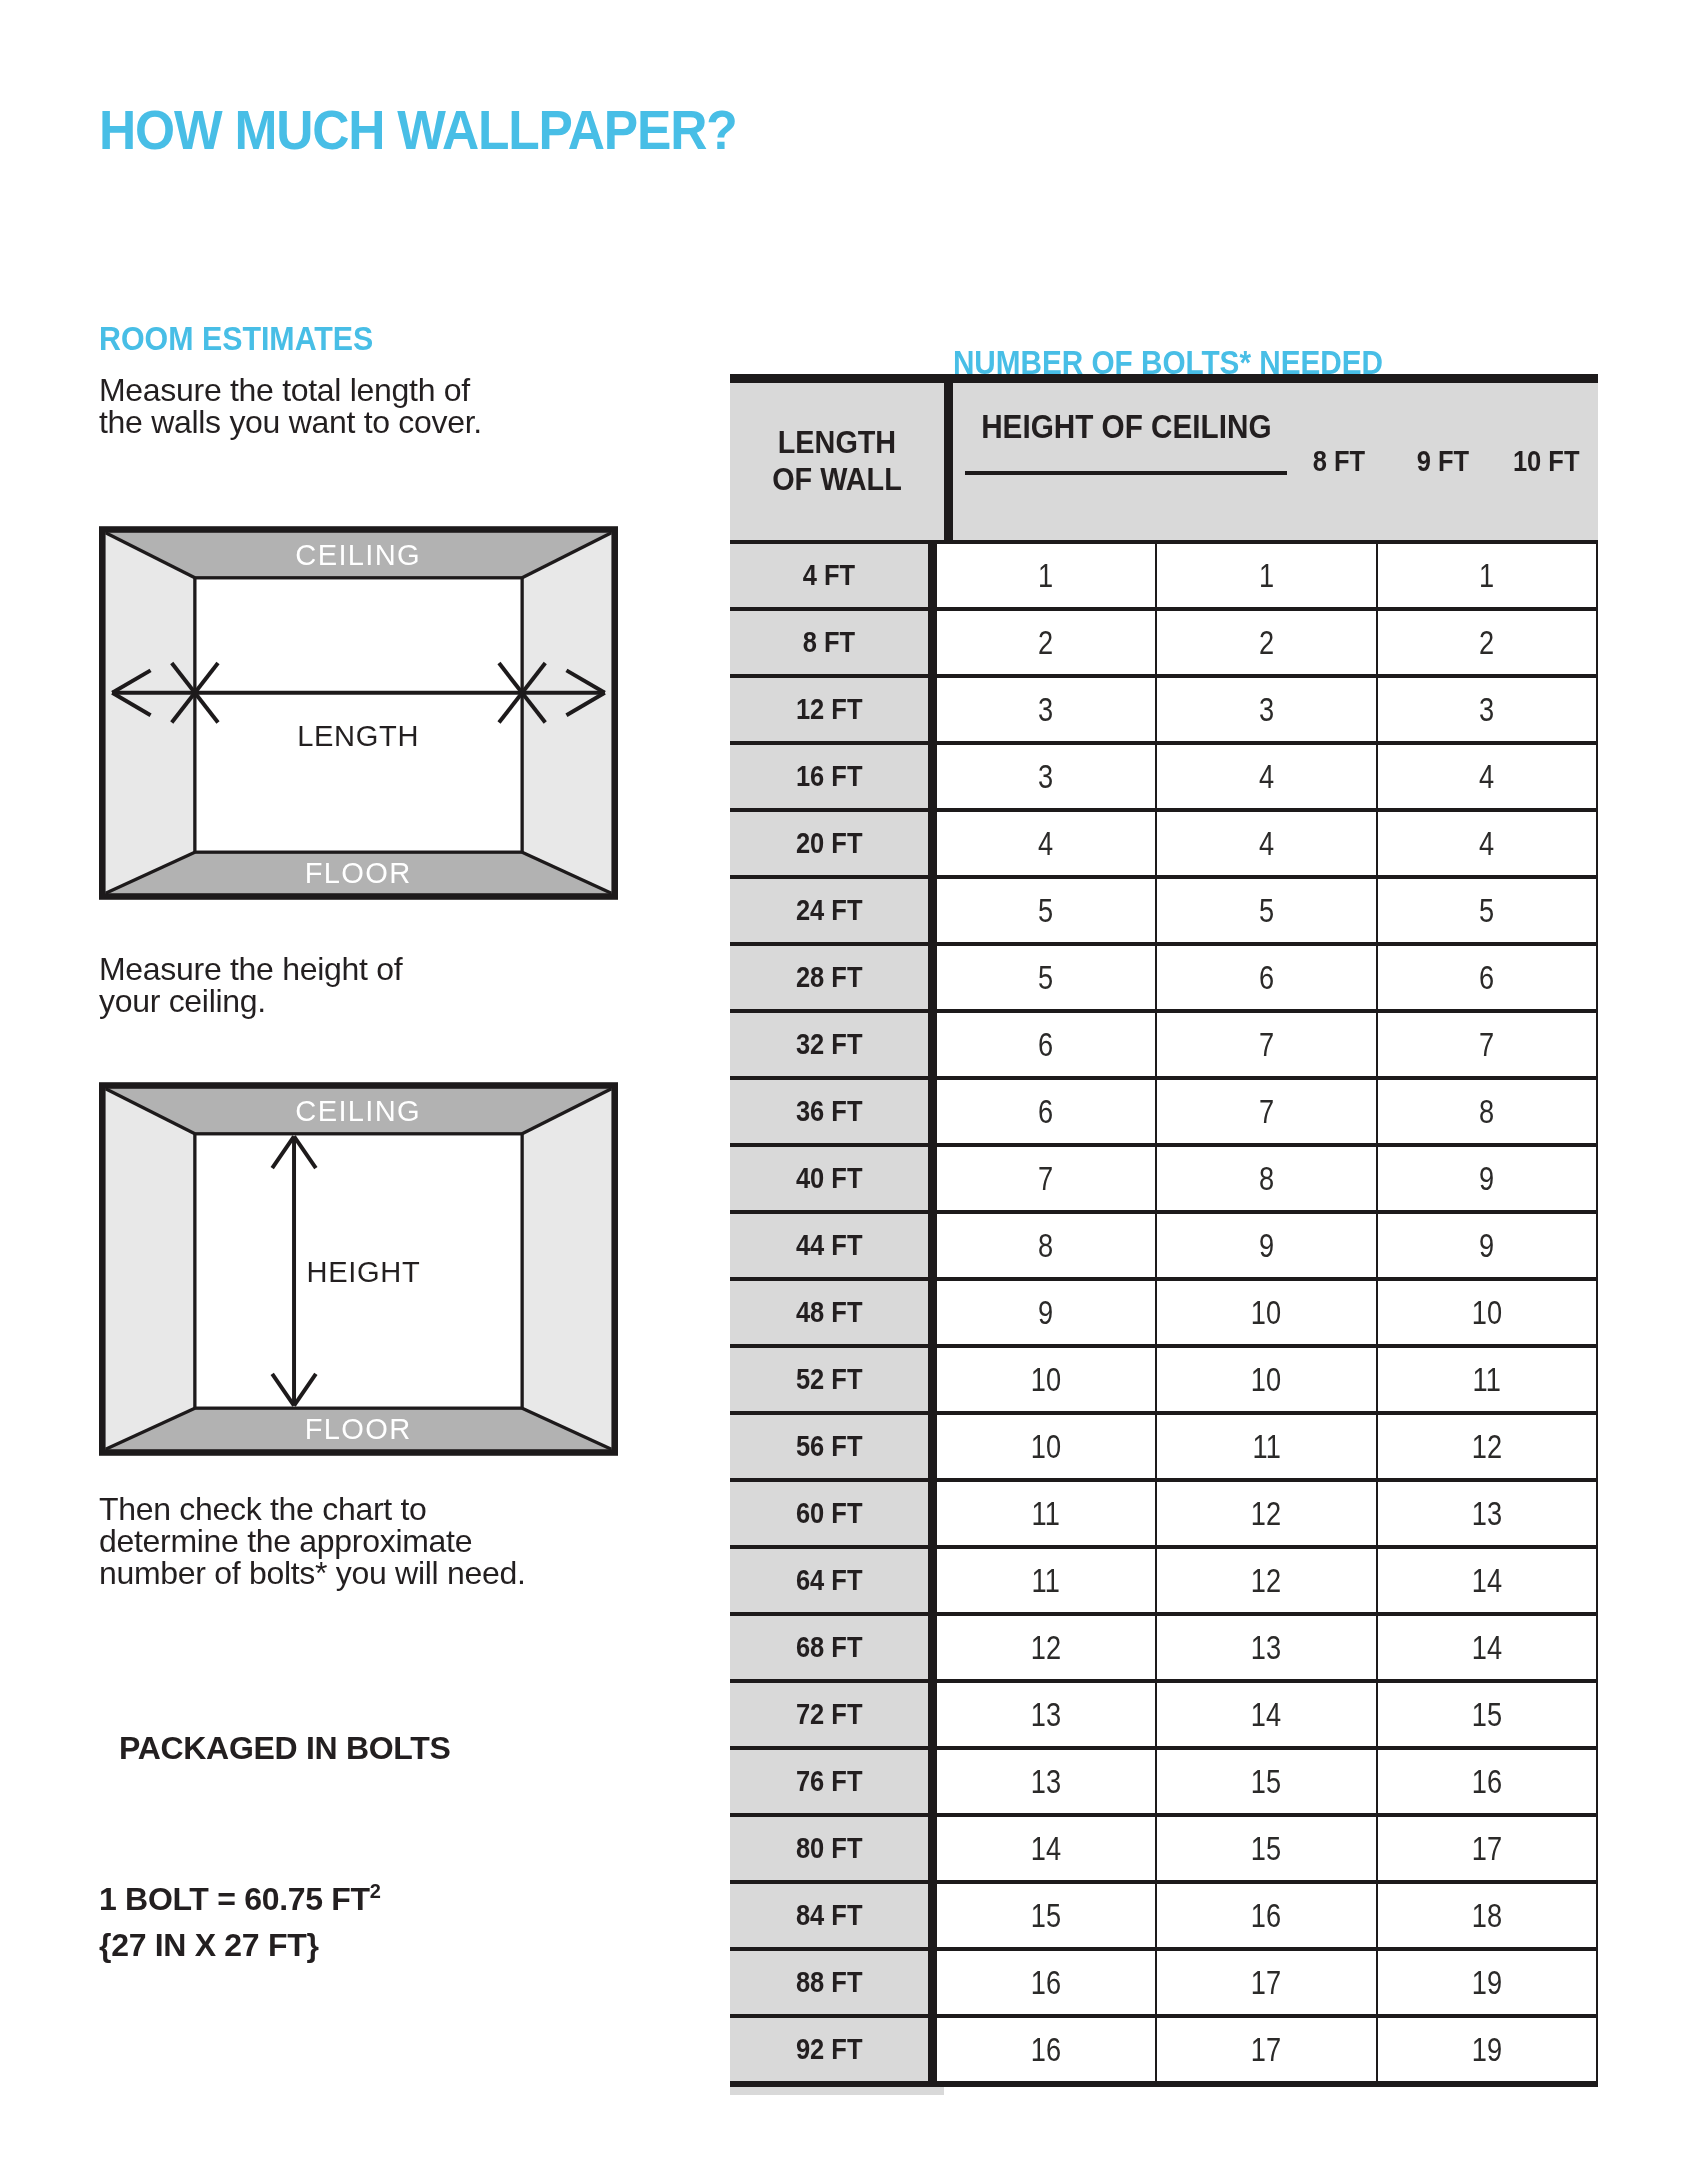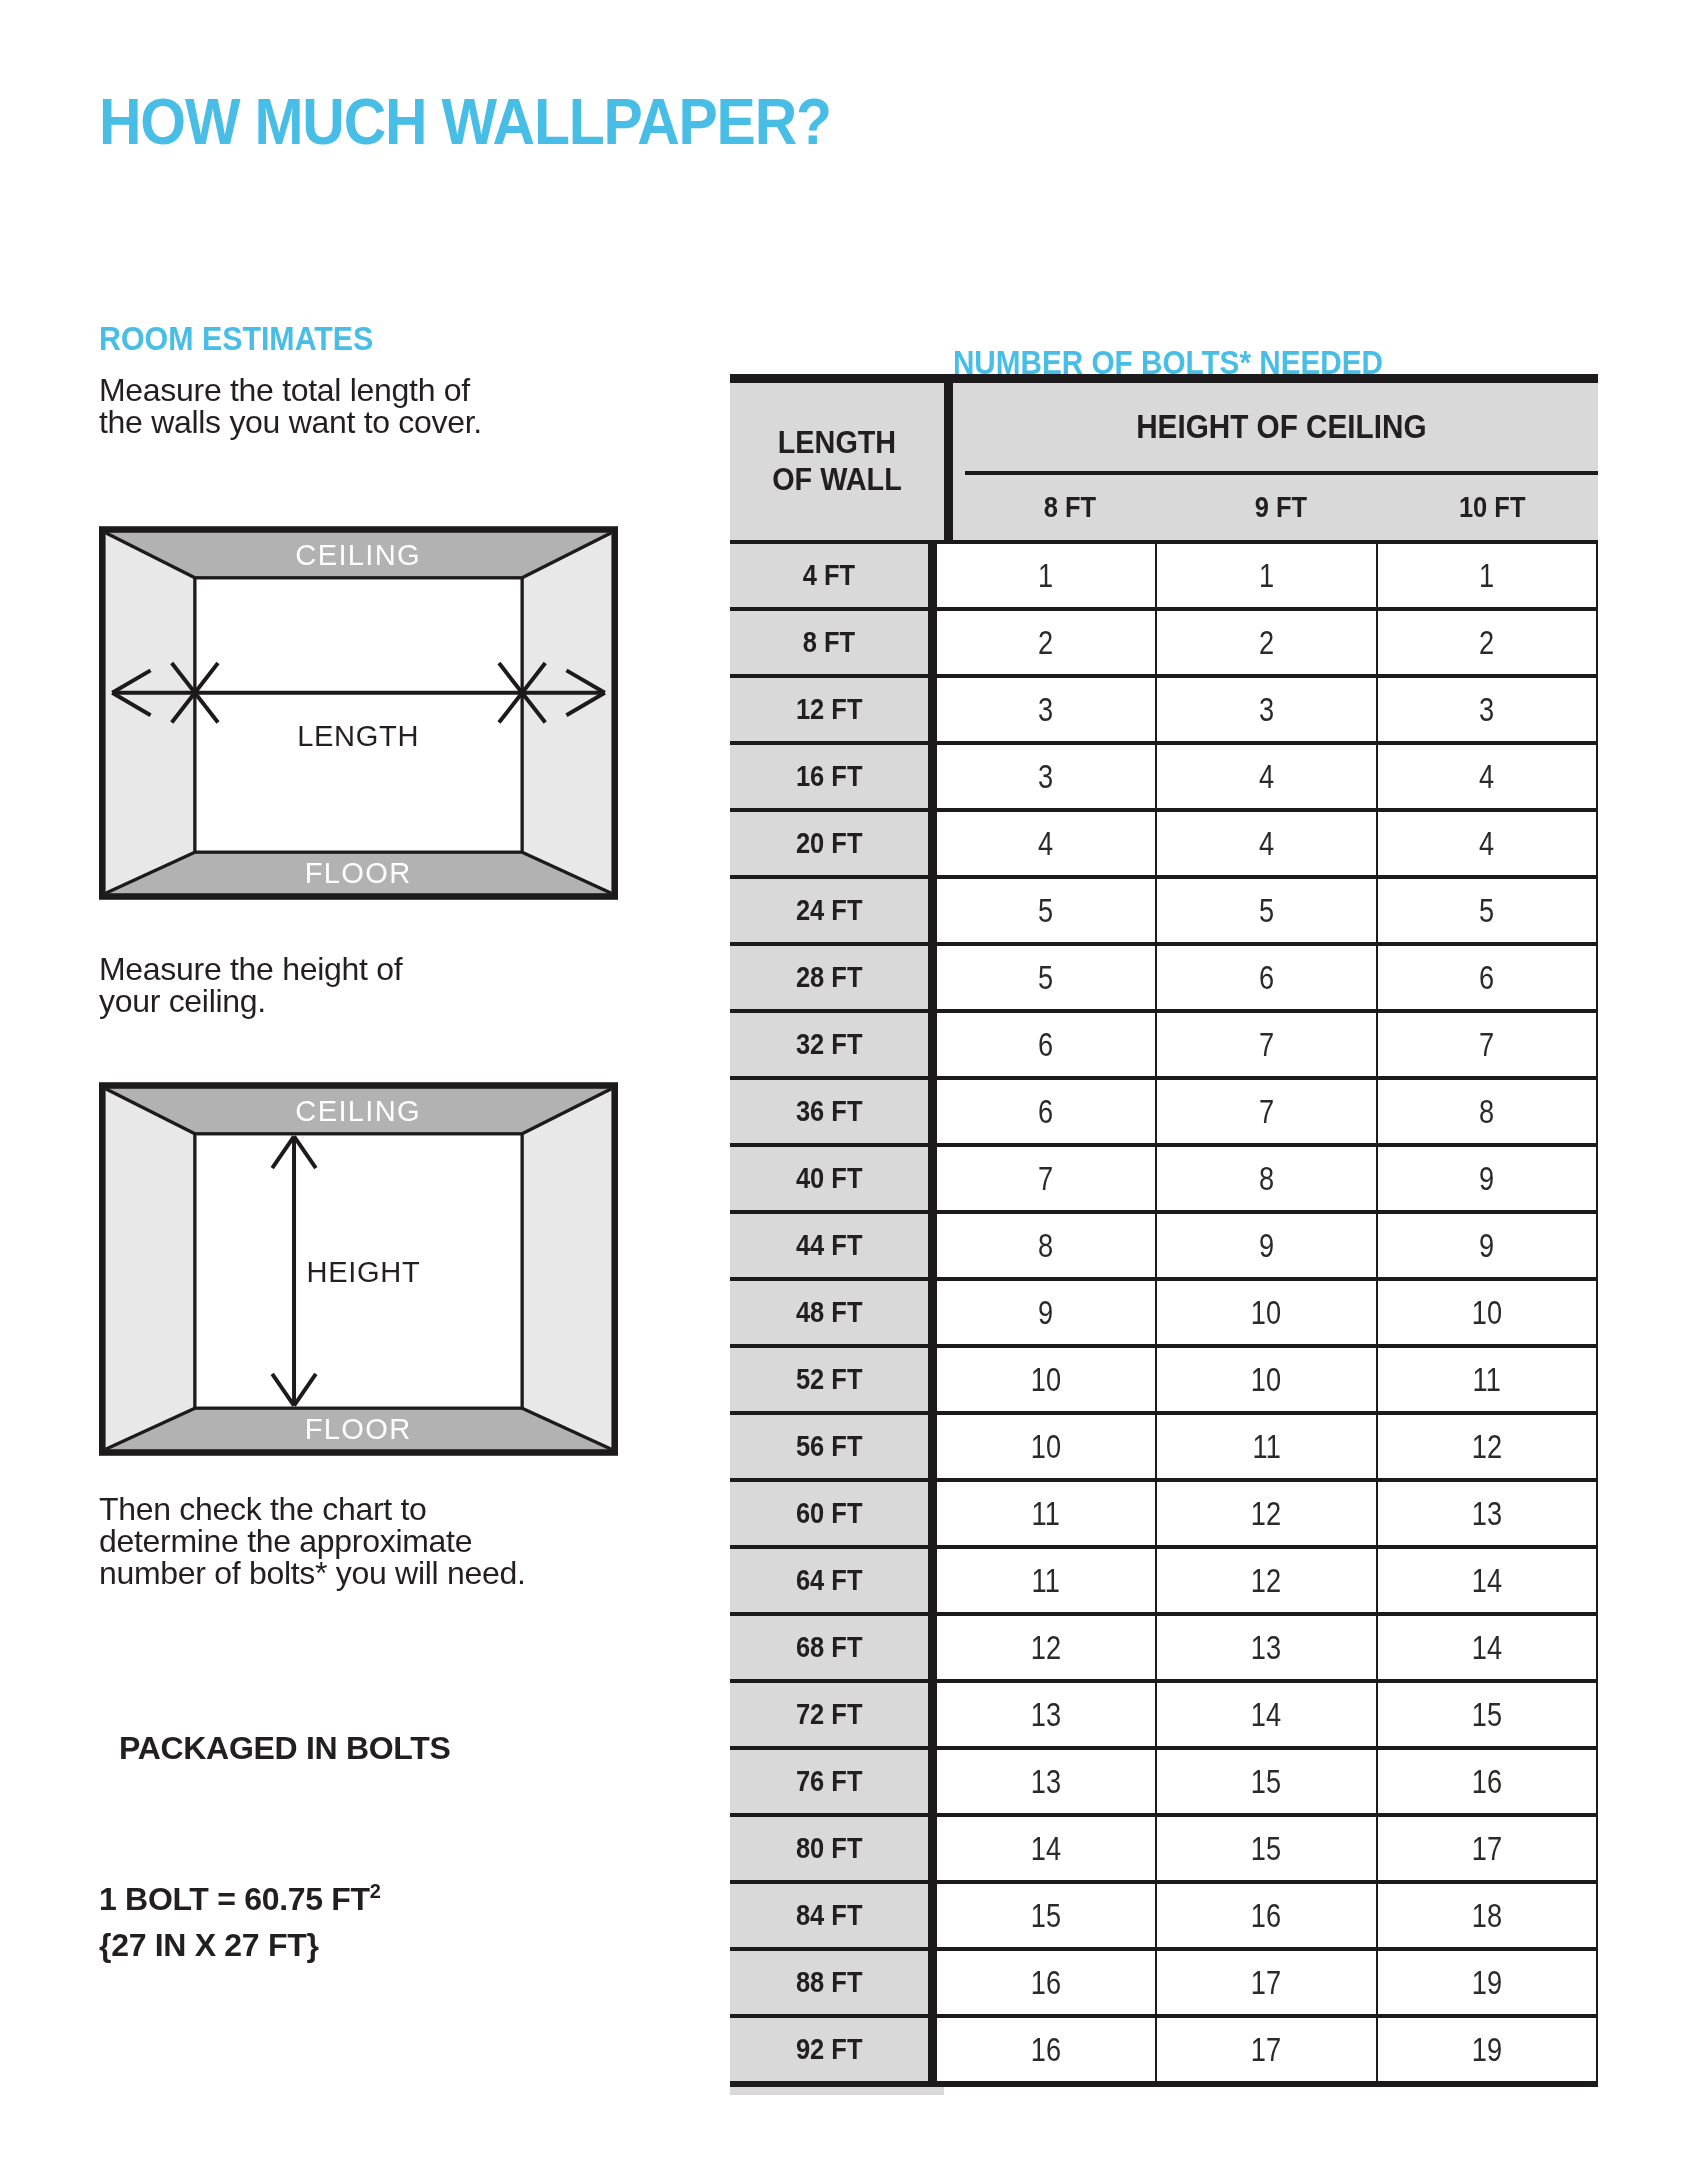--- a/index.html
+++ b/index.html
@@ -17,21 +17,21 @@
     font-family:"Liberation Sans","DejaVu Sans",sans-serif;
     color:var(--ink);
   }
   .abs{position:absolute;}
   
   .cxL{display:inline-block;transform:scaleX(.92);transform-origin:0 50%;}
   .cxC{display:inline-block;transform:scaleX(.9);transform-origin:50% 50%;}
   .cx85{display:inline-block;transform:scaleX(.85);transform-origin:50% 50%;}
   .cx80{display:inline-block;transform:scaleX(.8);transform-origin:50% 50%;}
 
-  .title{left:99px;top:90px;font-size:64px;font-weight:bold;color:var(--accent);letter-spacing:-1.3px;line-height:1;white-space:nowrap;}
+  .title{left:99px;top:102px;font-size:56px;font-weight:bold;color:var(--accent);letter-spacing:-1.3px;line-height:1;white-space:nowrap;}
   .subhead{font-size:33px;font-weight:bold;color:var(--accent);letter-spacing:0;line-height:1;white-space:nowrap;}
   .subhead.left{left:99px;top:322px;}
   .subhead.right{left:734px;top:322px;width:868px;text-align:center;margin-top:24px;}
 
   .para{left:99px;font-size:32px;line-height:32px;color:var(--ink);white-space:pre-line;letter-spacing:-0.3px;}
   .p1{top:374px;}
   .p2{top:953px;}
   .p3{top:1493px;}
 
   .fn{left:99px;font-size:32px;font-weight:bold;line-height:46px;letter-spacing:-0.3px;white-space:nowrap;}
@@ -49,21 +49,21 @@
 
   
   .table{left:730px;top:374px;width:868px;}
   .t-top{height:8.6px;background:var(--line);}
   .t-bottom{height:6.6px;background:var(--line);}
   .t-tab{width:214px;height:8px;background:var(--tgray);}
   .thead{display:flex;height:157px;}
   .corner{width:214px;background:var(--tgray);display:flex;align-items:center;justify-content:center;
           font-weight:bold;font-size:32px;line-height:37px;text-align:center;white-space:pre-line;}
   .vdiv{width:8.6px;background:var(--line);flex:0 0 8.6px;}
-  .th-right{flex:1;display:flex;flex-direction:column;background:var(--tgray);padding-left:12px;}
+  .th-right{flex:1;display:flex;flex-direction:row;background:var(--tgray);padding-left:12px;}
   .th-hoc{height:92px;border-bottom:4px solid var(--line);display:flex;align-items:center;justify-content:center;
           font-weight:bold;font-size:33px;}
   .th-cols{flex:1;display:flex;}
   .th-col{flex:1;display:flex;align-items:center;justify-content:center;font-weight:bold;font-size:30px;}
   .trow{display:flex;height:67px;border-top:4.6px solid var(--line);}
   .cell{display:flex;align-items:center;justify-content:center;}
   .lab{width:198px;background:var(--tgray);font-weight:bold;font-size:30px;}
   .val{flex:1;background:#ffffff;font-size:34px;color:#2b2a29;}
   .val.b1,.val.b2{border-left:2px solid var(--line);}
   .val.b2{border-right:2px solid var(--line);}

